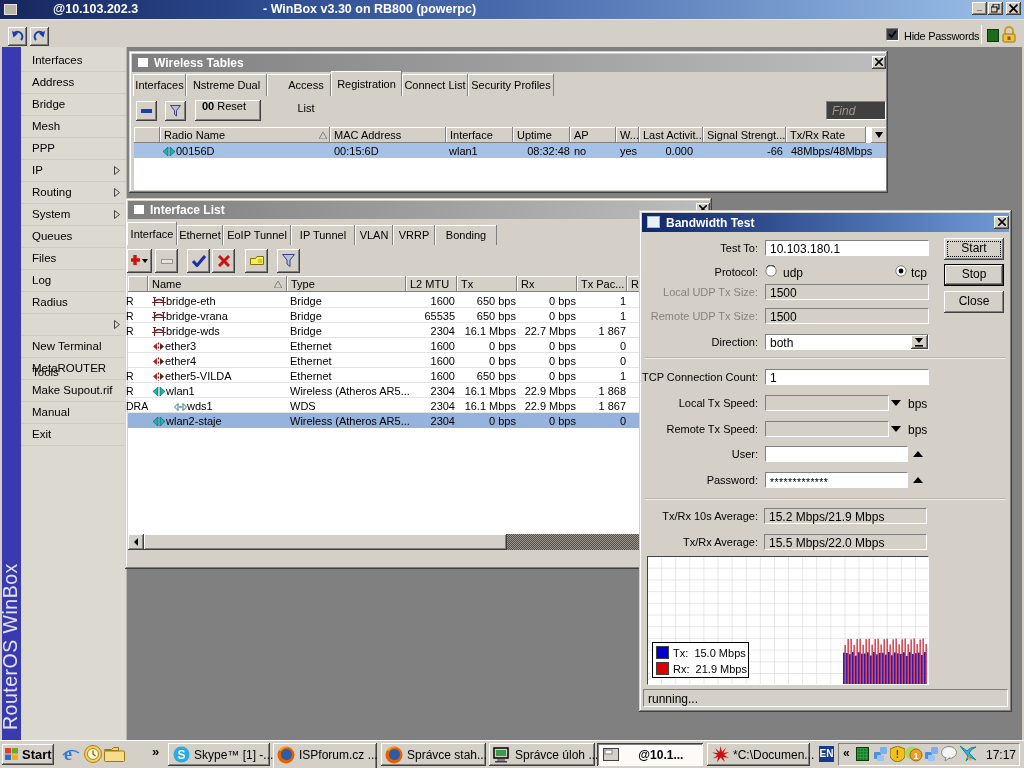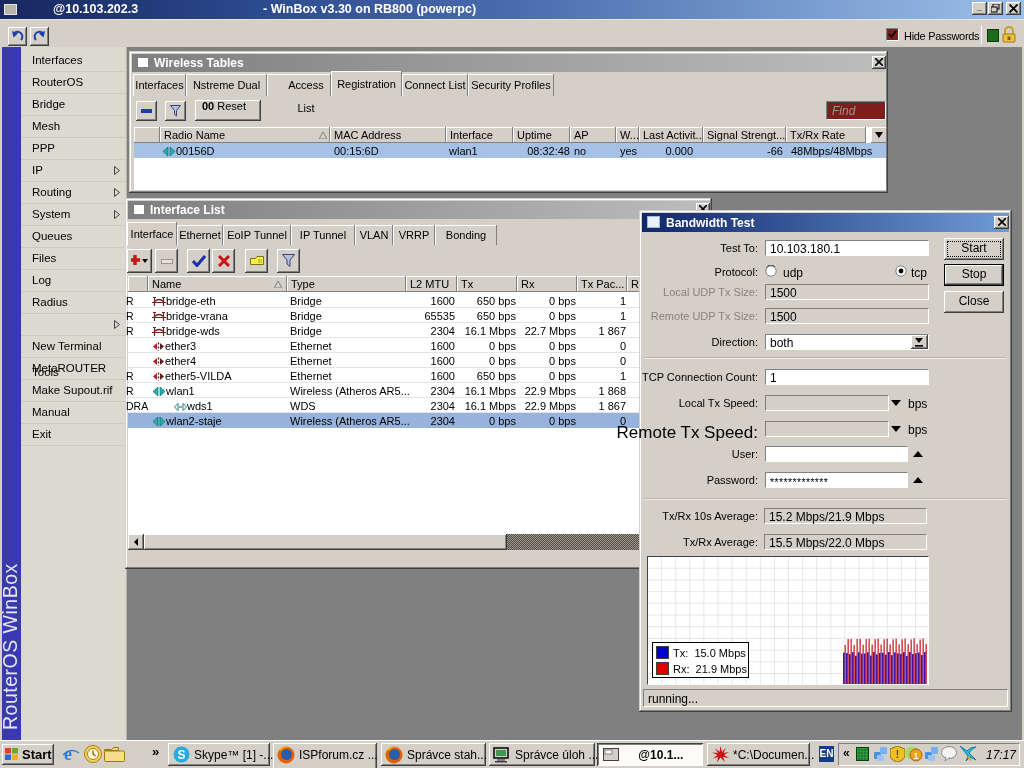--- a/index.html
+++ b/index.html
@@ -1,21 +1,21 @@
 <!DOCTYPE html>
 <html><head>
 <meta charset="utf-8">
 <style>
 * { margin:0; padding:0; box-sizing:border-box; }
 html,body { width:1024px; height:768px; overflow:hidden; }
 body { font-family:"Liberation Sans", sans-serif; background:#d4d0c8; position:relative; font-size:11px; color:#000; }
 .abs { position:absolute; }
 .raised { background:#d4d0c8; box-shadow: inset -1px -1px #404040, inset 1px 1px #fff, inset -2px -2px #808080, inset 2px 2px #d4d0c8; }
 .winframe { background:#d4d0c8; box-shadow: inset -1px -1px #404040, inset 1px 1px #d4d0c8, inset -2px -2px #808080, inset 2px 2px #fff; }
-.sunken { background:#7f1d1d; border:1px solid; border-color:#808080 #fff #fff #808080; box-shadow: inset 1px 1px #404040; }
+.sunken { background:#404040; border:1px solid; border-color:#808080 #fff #fff #808080; box-shadow: inset 1px 1px #404040; }
 .sunkenflat { border:1px solid; border-color:#808080 #fff #fff #808080; }
 .btn { background:#d4d0c8; box-shadow: inset -1px -1px #404040, inset 1px 1px #fff, inset -2px -2px #808080, inset 2px 2px #d4d0c8; text-align:center; }
 .titletext { color:#fff; font-weight:bold; font-size:12px; }
 .maintitle { color:#fff; font-weight:bold; font-size:12.5px; }
 .tab { position:absolute; background:#d4d0c8; box-shadow: inset -1px 0 #808080, inset 1px 1px #fff, inset -2px 0 #d4d0c8; text-align:center; font-size:11px; }
 .hdrcell { position:absolute; top:0; height:16px; background:#d4d0c8; box-shadow: inset -1px -1px #808080, inset 1px 1px #fff; padding:2px 4px 0 4px; overflow:hidden; white-space:nowrap; }
 .cell { position:absolute; overflow:hidden; white-space:nowrap; padding-top:2px; }
 .rnum { text-align:right; }
 </style>
 </head>
@@ -66,21 +66,21 @@
   <svg class="abs" style="left:2px;top:500px;" width="19" height="235">
       <text x="-183" y="15" transform="rotate(-90)" fill="#e4e4f2" font-size="19.5" letter-spacing="0.5" font-family="Liberation Sans">RouterOS WinBox</text>
     </svg>
 </div>
 
 <div id="menu" class="abs" style="left:21px;top:47px;width:106px;height:693px;background:#dcd9d1;border-right:1px solid #b8b4ac;">
     <div class="abs" style="left:0;top:3px;width:105px;height:22px;border-bottom:1px solid #cecabf;font-size:11.5px;">
       <span class="abs" style="left:11px;top:4px;">Interfaces</span>
     </div>
     <div class="abs" style="left:0;top:25px;width:105px;height:22px;border-bottom:1px solid #cecabf;font-size:11.5px;">
-      <span class="abs" style="left:11px;top:4px;">RouterOS</span>
+      <span class="abs" style="left:11px;top:4px;">Address</span>
     </div>
     <div class="abs" style="left:0;top:47px;width:105px;height:22px;border-bottom:1px solid #cecabf;font-size:11.5px;">
       <span class="abs" style="left:11px;top:4px;">Bridge</span>
     </div>
     <div class="abs" style="left:0;top:69px;width:105px;height:22px;border-bottom:1px solid #cecabf;font-size:11.5px;">
       <span class="abs" style="left:11px;top:4px;">Mesh</span>
     </div>
     <div class="abs" style="left:0;top:91px;width:105px;height:22px;border-bottom:1px solid #cecabf;font-size:11.5px;text-align:right;">
       <span class="abs" style="left:11px;top:4px;">PPP</span>
     </div>
@@ -406,21 +406,21 @@
         </svg></div></div>
     <div class="abs" style="left:6px;top:147px;width:361px;height:2px;border-top:1px solid #b8b4ac;border-bottom:1px solid #f0ede6;"></div>
     <div class="abs" style="right:254px;top:161px;white-space:nowrap;font-size:11px;">TCP Connection Count:</div>
     <div class="abs sunkenflat" style="left:126px;top:159px;width:164px;height:16px;background:#fff;font-size:12px;padding:1px 0 0 4px;">1</div>
     <div class="abs" style="right:254px;top:187px;white-space:nowrap;font-size:11px;">Local Tx Speed:</div>
     <div class="abs sunkenflat" style="left:126px;top:185px;width:124px;height:16px;background:#d4d0c8;"></div>
     <svg class="abs" style="left:252px;top:190px;" width="11" height="7">
       <path d="M0 0 L10 0 L5 6 Z" fill="#000"></path>
     </svg>
     <div class="abs" style="left:269px;top:187px;font-size:12px;">bps</div>
-    <div class="abs" style="right:254px;top:213px;white-space:nowrap;font-size:17px;">Remote Tx Speed:</div>
+    <div class="abs" style="right:254px;top:213px;white-space:nowrap;font-size:11px;">Remote Tx Speed:</div>
     <div class="abs sunkenflat" style="left:126px;top:211px;width:124px;height:16px;background:#d4d0c8;"></div>
     <svg class="abs" style="left:252px;top:216px;" width="11" height="7">
       <path d="M0 0 L10 0 L5 6 Z" fill="#000"></path>
     </svg>
     <div class="abs" style="left:269px;top:213px;font-size:12px;">bps</div>
     <div class="abs" style="right:254px;top:238px;white-space:nowrap;font-size:11px;">User:</div>
     <div class="abs sunkenflat" style="left:126px;top:236px;width:143px;height:16px;background:#fff;"></div>
     <svg class="abs" style="left:274px;top:241px;" width="11" height="7">
       <path d="M5 0 L10 6 L0 6 Z" fill="#000"></path>
     </svg>
@@ -607,14 +607,14 @@
       <rect x="4" y="9" width="7" height="6" rx="1" fill="#9ac4f4"></rect>
     </svg>
     <svg class="abs" style="left:941px;top:5px;" width="17" height="15">
       <ellipse cx="8" cy="6.5" rx="7.5" ry="6" fill="#f4f4f4" stroke="#888"></ellipse>
       <path d="M5 11 L4 15 L9 11.5" fill="#f4f4f4" stroke="#888"></path>
     </svg>
     <svg class="abs" style="left:958px;top:3px;" width="20" height="19">
       <path d="M2 2 L10 12 L8 17 L12 13 L18 16 L11 9 Q14 4 18 3 Q12 3 9 7 Z" fill="#30b8d8" stroke="#1080a0"></path>
       <path d="M10 13 l3 3" stroke="#e8a020" stroke-width="2"></path>
     </svg>
-    <div class="abs" style="left:986px;top:7px;font-size:12px;font-style:italic;">17:17</div>
+    <div class="abs" style="left:986px;top:7px;font-size:12px;">17:17</div>
   </div>
 
 </body></html>

